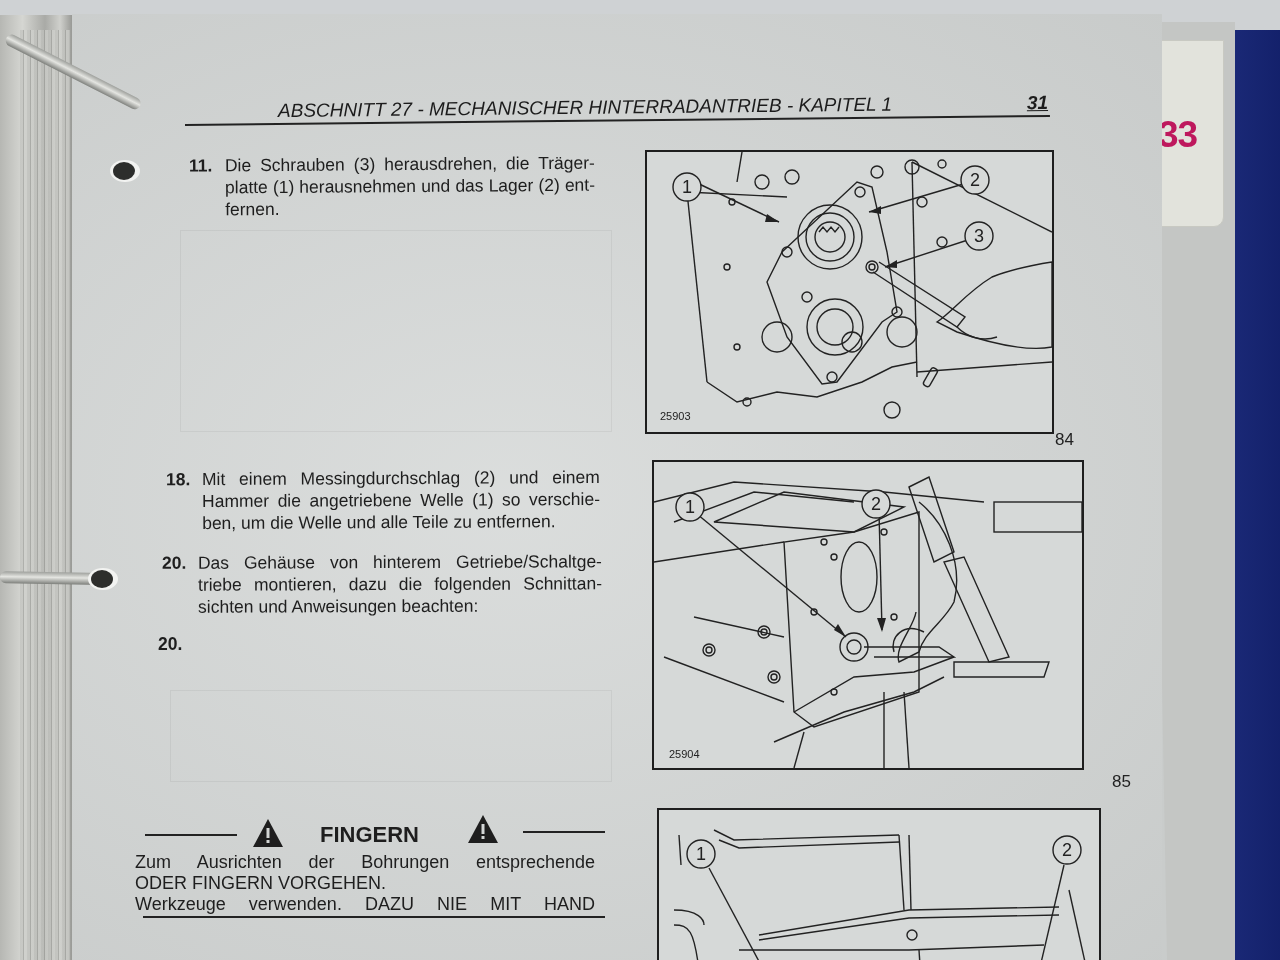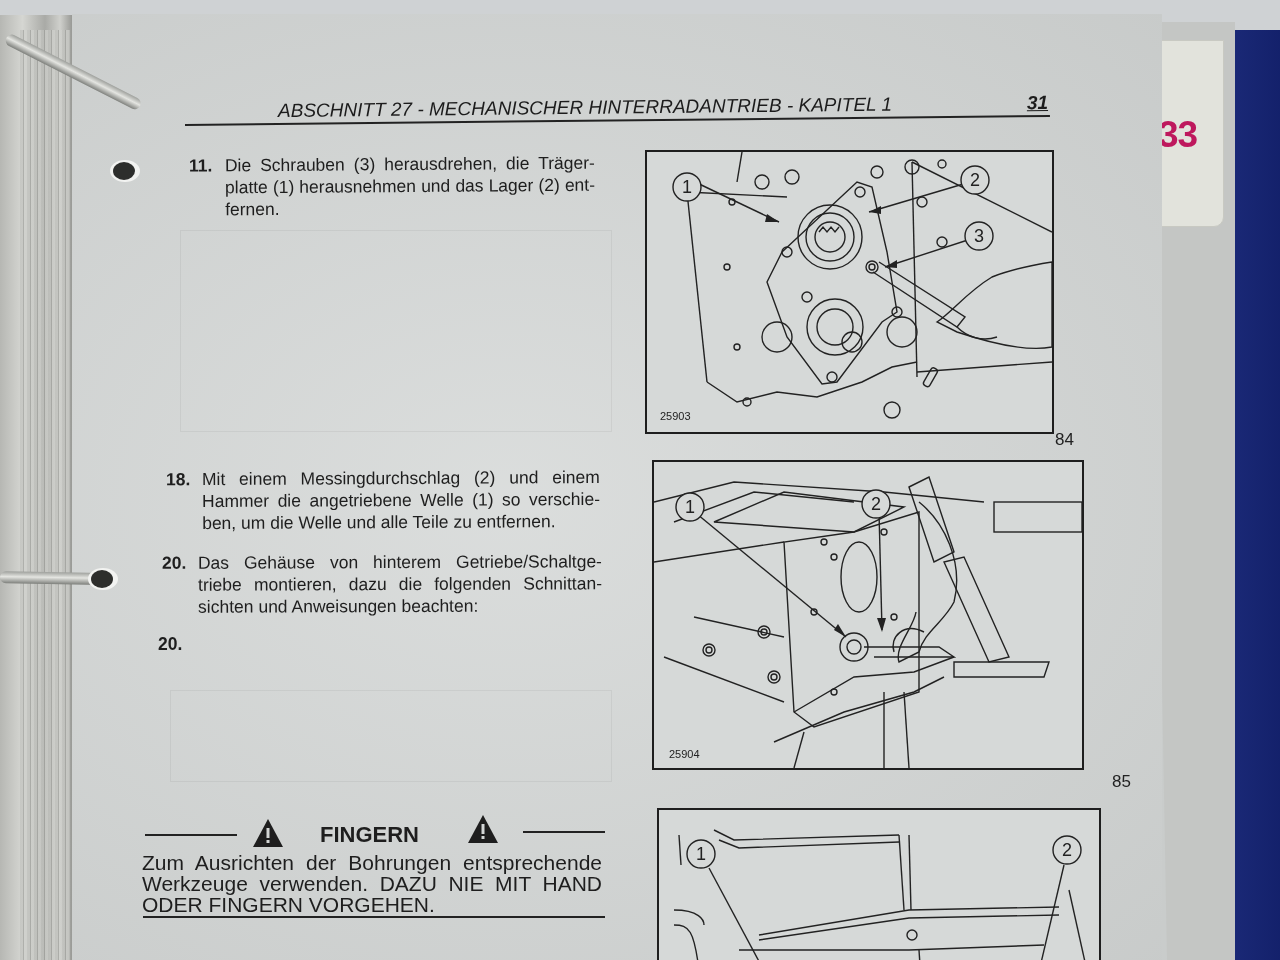--- a/index.html
+++ b/index.html
@@ -79,21 +79,21 @@
     .step .num { position:absolute; left:-36px; top:0; font-weight:bold; }
     .step p { margin:0; text-align: justify; }
     
     .warn-title {
       position:absolute; left:145px; top:818px; width:460px; height:34px;
     }
     .warn-line { position:absolute; top:16px; height:2px; background:#222; }
     .warn-label { position:absolute; left:175px; top:4px; font-size:22px; font-weight:bold; color:#1e1e1e; }
     .warn-tri { position:absolute; top:0; width:32px; height:30px; }
     .warn-text {
-      position:absolute; left:142px; top:852px; width:460px; font-size:21px; line-height:21px; color:#1e1e1e;
+      position:absolute; left:135px; top:852px; width:460px; font-size:18px; line-height:21px; color:#1e1e1e;
       text-align: justify;
     }
     .warn-rule { position:absolute; left:143px; top:916px; width:462px; height:2px; background:#222; }
     
     .figure {
       position:absolute; border:2px solid #1e1e1e; background:#d6d9d8; overflow:hidden;
     }
     .fig-code { position:absolute; font-size:11px; color:#222; }
     .fig-num { position:absolute; font-size:17px; color:#222;text-align:center; }
     svg { display:block; }
@@ -166,22 +166,22 @@
   <span class="warn-label">FINGERN</span>
   <svg class="warn-tri" style="left:322px; top:-4px;" viewBox="0 0 32 30">
     <polygon points="16,1 31,29 1,29" fill="#1e1e1e"></polygon>
     <rect x="14.5" y="10" width="3" height="10" fill="#d3d6d5"></rect>
     <rect x="14.5" y="22" width="3" height="3" fill="#d3d6d5"></rect>
   </svg>
   <div class="warn-line" style="left:378px; width:82px; top:13px;"></div>
 </div>
 <div class="warn-text">
   <div style="text-align:justify; text-align-last:justify;">Zum Ausrichten der Bohrungen entsprechende</div>
+  <div>ODER FINGERN VORGEHEN.</div>
   <div style="text-align:justify; text-align-last:justify;">Werkzeuge verwenden. DAZU NIE MIT HAND</div>
-  <div>ODER FINGERN VORGEHEN.</div>
 </div>
 <div class="warn-rule"></div>
 
 <div class="figure" style="left:645px; top:150px; width:405px; height:280px;">
   <svg width="405" height="280" viewBox="0 0 405 280">
     <g stroke="#222" stroke-width="1.4" fill="none">
       <line x1="40" y1="40" x2="60" y2="230"></line>
       <line x1="95" y1="0" x2="90" y2="30"></line>
       <path d="M40 40 L140 45"></path>
       <line x1="265" y1="10" x2="405" y2="80"></line>

